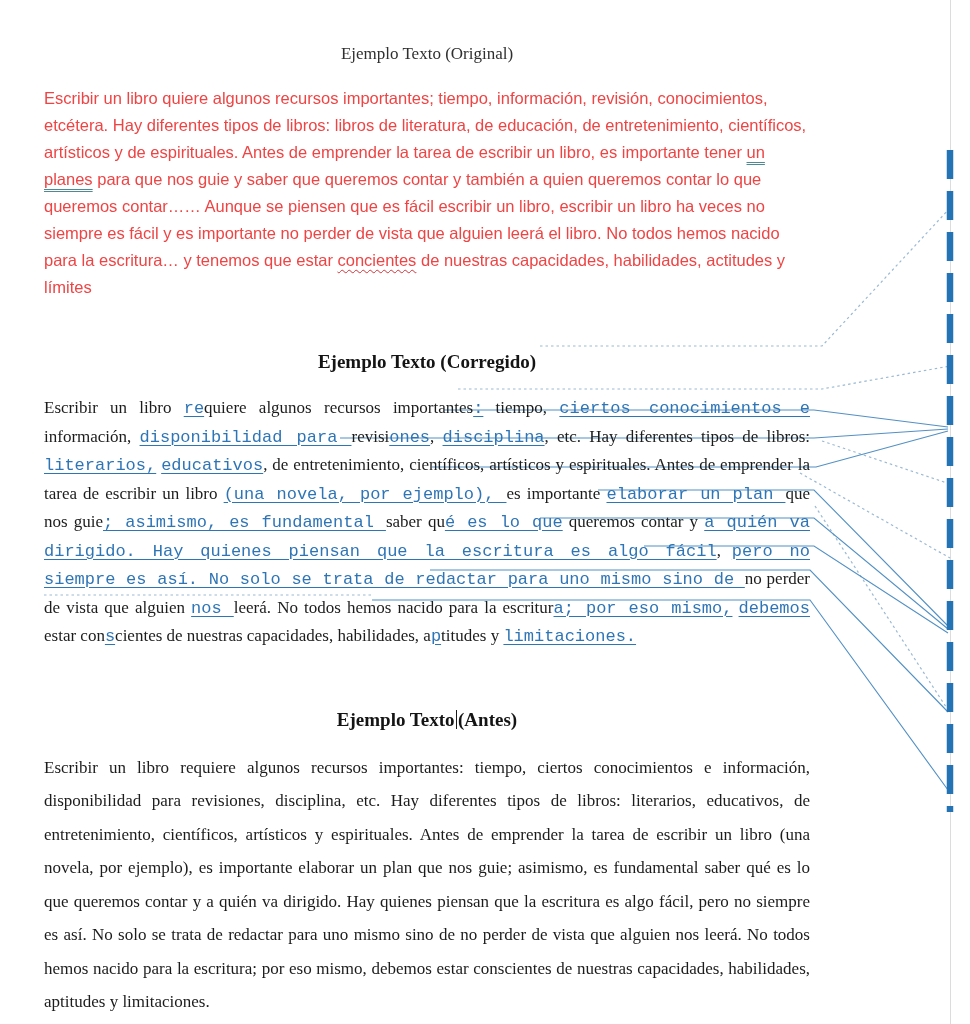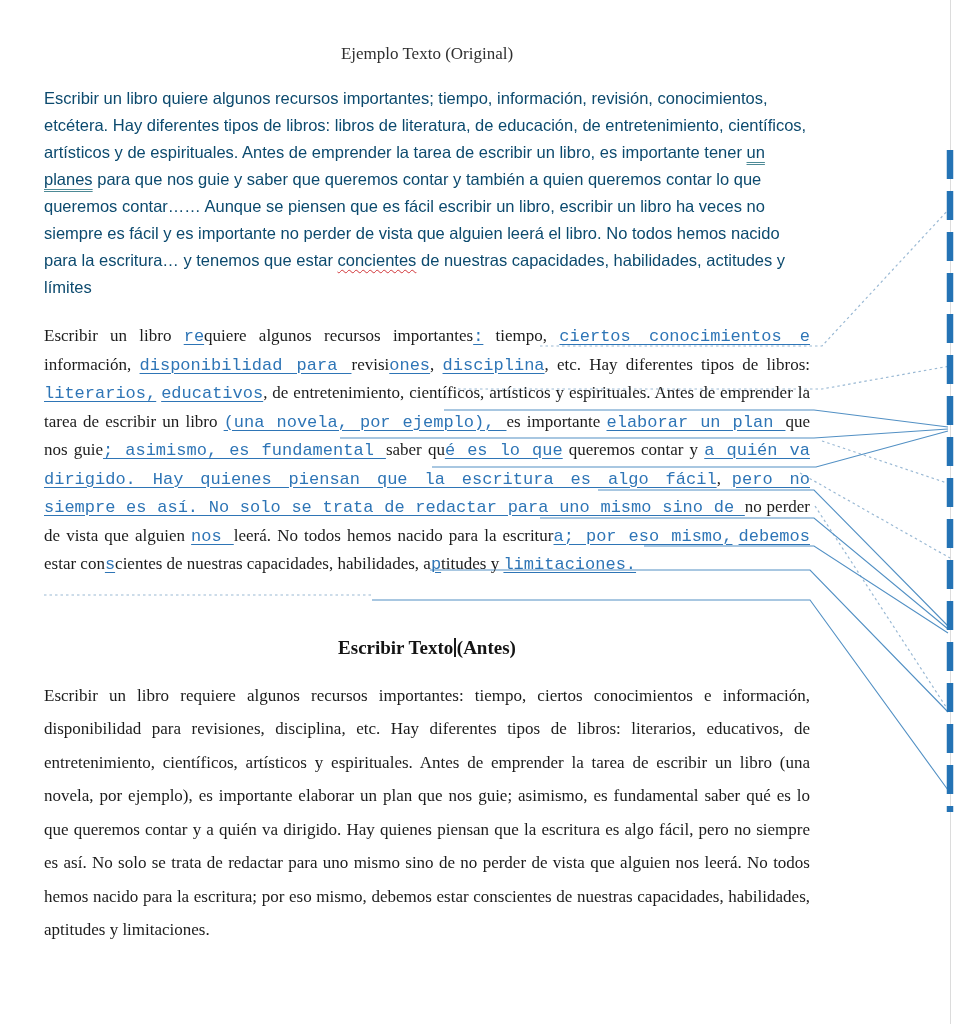--- a/index.html
+++ b/index.html
@@ -3,21 +3,21 @@
 <meta charset="utf-8">
 <style>
   html,body{margin:0;padding:0;background:#ffffff;}
   body{width:970px;height:1024px;overflow:hidden;position:relative;
        font-family:"Liberation Serif", serif;}
   .page{position:relative;width:970px;height:1024px;}
   .column{position:absolute;left:44px;top:0;width:766px;}
   .title-sans{margin-top:44px;text-align:center;font-family:Liberation Serif, serif;
       font-size:17px;color:#2f2f2f;font-weight:400;}
   .para-sans{margin-top:21px;font-family:"Liberation Sans",sans-serif;font-size:16.5px;
-      line-height:27px;color:#0c4a6e;text-align:left;}
+      line-height:27px;color:#ef4444;text-align:left;}
   .heading-serif{text-align:center;font-family:"Liberation Serif",serif;font-weight:700;
       font-size:19px;color:#141414;}
   .h-corregido{margin-top:50px;}
   .h-limpio{margin-top:58px;}
   .para-serif{font-family:"Liberation Serif",serif;font-size:17px;color:#1c1c1c;
       text-align:justify;}
   .para-corregido{margin-top:21px;line-height:27.5px;}
   .para-limpio{margin-top:20px;line-height:33.5px;}
   .run-plain{}
   .run-ins{text-decoration:underline;text-decoration-thickness:1px;text-underline-offset:3px;font-family:Liberation Mono, monospace;}
@@ -51,23 +51,24 @@
       <polyline points="372,600 810,600 948,790" fill="none" stroke="#5290c4" stroke-width="1.1"></polyline>
       <polyline points="950,150 950,812" fill="none" stroke="#2473b5" stroke-width="6.5" stroke-dasharray="29 12"></polyline>
     </svg>
 
   <div class="column">
 
     <div class="title-sans">Ejemplo Texto (Original)</div>
 
     <p class="para-sans"><span class="run-plain">Escribir un libro quiere algunos recursos importantes; tiempo, información, revisión, conocimientos, etcétera. Hay diferentes tipos de libros: libros de literatura, de educación, de entretenimiento, científicos, artísticos y de espirituales. Antes de emprender la tarea de escribir un libro, es importante tener </span><span class="run-grammar" style="text-decoration-color: rgb(77, 138, 150);">un planes</span><span class="run-plain"> para que nos guie y saber que queremos contar y también a quien queremos contar lo que queremos contar…… Aunque se piensen que es fácil escribir un libro, escribir un libro ha veces no siempre es fácil y es importante no perder de vista que alguien leerá el libro. No todos hemos nacido para la escritura… y tenemos que estar </span><span class="run-spell" style="text-decoration-color: rgb(209, 52, 56);">concientes</span><span class="run-plain"> de nuestras capacidades, habilidades, actitudes y límites</span></p>
 
+    <div class="heading-serif h-corregido">Ejemplo Texto (Corregido)</div>
 
     <p class="para-serif para-corregido"><span class="run-plain">Escribir un libro </span><span class="run-ins" style="color: rgb(46, 117, 182); text-decoration-color: rgb(46, 117, 182);">re</span><span class="run-plain">quiere algunos recursos importantes</span><span class="run-ins" style="color: rgb(46, 117, 182); text-decoration-color: rgb(46, 117, 182);">:</span><span class="run-plain"> tiempo, </span><span class="run-ins" style="color: rgb(46, 117, 182); text-decoration-color: rgb(46, 117, 182);">ciertos conocimientos e</span><span class="run-plain"> información, </span><span class="run-ins" style="color: rgb(46, 117, 182); text-decoration-color: rgb(46, 117, 182);">disponibilidad para </span><span class="run-plain">revisi</span><span class="run-ins" style="color: rgb(46, 117, 182); text-decoration-color: rgb(46, 117, 182);">ones</span><span class="run-plain">, </span><span class="run-ins" style="color: rgb(46, 117, 182); text-decoration-color: rgb(46, 117, 182);">disciplina</span><span class="run-plain">, etc. Hay diferentes tipos de libros: </span><span class="run-ins" style="color: rgb(46, 117, 182); text-decoration-color: rgb(46, 117, 182);">literarios,</span><span class="run-plain"> </span><span class="run-ins" style="color: rgb(46, 117, 182); text-decoration-color: rgb(46, 117, 182);">educativos</span><span class="run-plain">, de entretenimiento, científicos, artísticos y espirituales. Antes de emprender la tarea de escribir un libro </span><span class="run-ins" style="color: rgb(46, 117, 182); text-decoration-color: rgb(46, 117, 182);">(una novela, por ejemplo), </span><span class="run-plain">es importante </span><span class="run-ins" style="color: rgb(46, 117, 182); text-decoration-color: rgb(46, 117, 182);">elaborar un plan </span><span class="run-plain">que nos guie</span><span class="run-ins" style="color: rgb(46, 117, 182); text-decoration-color: rgb(46, 117, 182);">; asimismo, es fundamental </span><span class="run-plain">saber qu</span><span class="run-ins" style="color: rgb(46, 117, 182); text-decoration-color: rgb(46, 117, 182);">é es lo que</span><span class="run-plain"> queremos contar y </span><span class="run-ins" style="color: rgb(46, 117, 182); text-decoration-color: rgb(46, 117, 182);">a quién va dirigido. Hay quienes piensan que la escritura es algo fácil</span><span class="run-plain">, </span><span class="run-ins" style="color: rgb(46, 117, 182); text-decoration-color: rgb(46, 117, 182);">pero no siempre es así. No solo se trata de redactar para uno mismo sino de </span><span class="run-plain">no perder de vista que alguien </span><span class="run-ins" style="color: rgb(46, 117, 182); text-decoration-color: rgb(46, 117, 182);">nos </span><span class="run-plain">leerá. No todos hemos nacido para la escritur</span><span class="run-ins" style="color: rgb(46, 117, 182); text-decoration-color: rgb(46, 117, 182);">a; por eso mismo,</span><span class="run-plain"> </span><span class="run-ins" style="color: rgb(46, 117, 182); text-decoration-color: rgb(46, 117, 182);">debemos </span><span class="run-plain">estar con</span><span class="run-ins" style="color: rgb(46, 117, 182); text-decoration-color: rgb(46, 117, 182);">s</span><span class="run-plain">cientes de nuestras capacidades, habilidades, a</span><span class="run-ins" style="color: rgb(46, 117, 182); text-decoration-color: rgb(46, 117, 182);">p</span><span class="run-plain">titudes y </span><span class="run-ins" style="color: rgb(46, 117, 182); text-decoration-color: rgb(46, 117, 182);">limitaciones.</span></p>
 
     <div class="heading-serif h-limpio">
-      <span>Escribir Texto</span><span class="text-cursor"></span><span>(Antes)</span>
+      <span>Ejemplo Texto</span><span class="text-cursor"></span><span>(Antes)</span>
     </div>
 
     <p class="para-serif para-limpio">Escribir un libro requiere algunos recursos importantes: tiempo, ciertos conocimientos e información, disponibilidad para revisiones, disciplina, etc. Hay diferentes tipos de libros: literarios, educativos, de entretenimiento, científicos, artísticos y espirituales. Antes de emprender la tarea de escribir un libro (una novela, por ejemplo), es importante elaborar un plan que nos guie; asimismo, es fundamental saber qué es lo que queremos contar y a quién va dirigido. Hay quienes piensan que la escritura es algo fácil, pero no siempre es así. No solo se trata de redactar para uno mismo sino de no perder de vista que alguien nos leerá. No todos hemos nacido para la escritura; por eso mismo, debemos estar conscientes de nuestras capacidades, habilidades, aptitudes y limitaciones.</p>
 
   </div>
 </div>
 
 </body></html>

